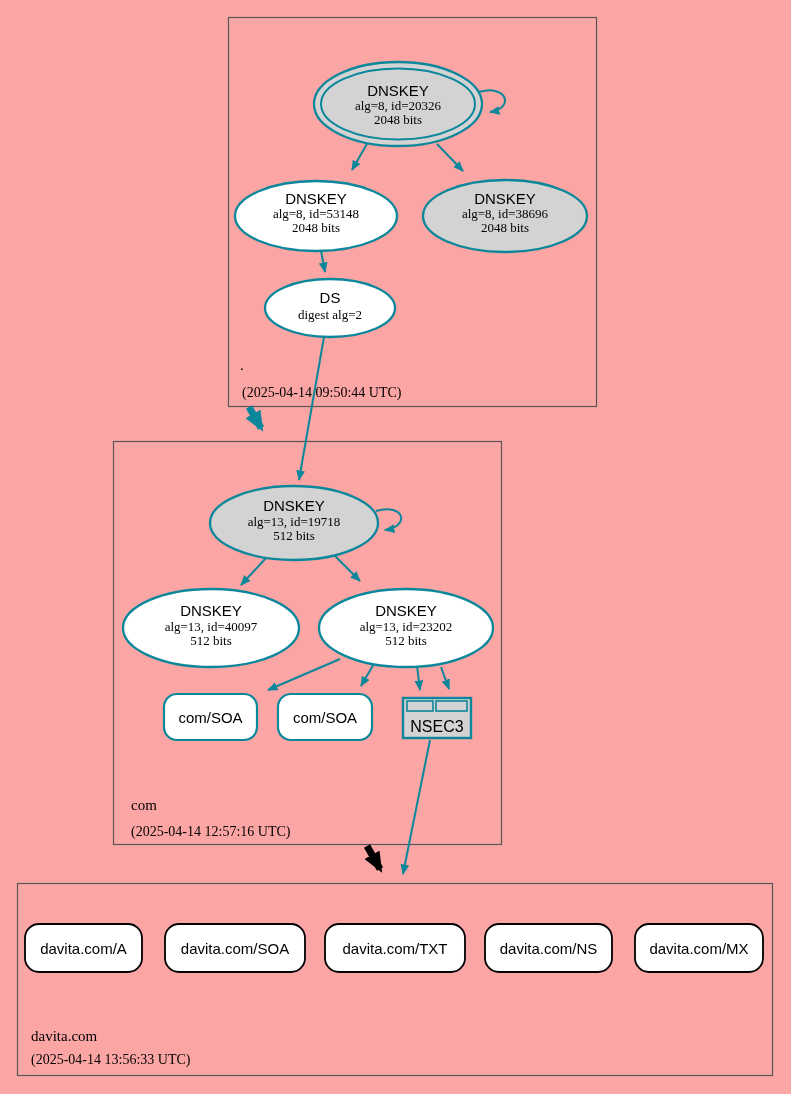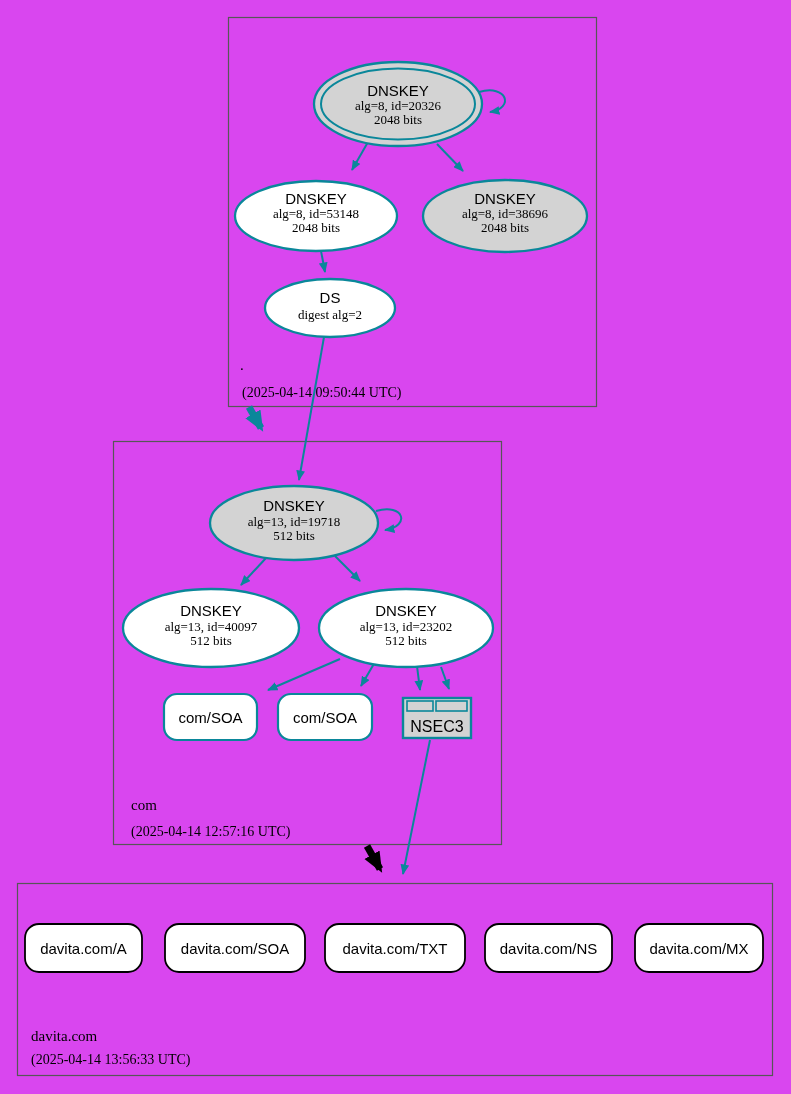--- a/index.html
+++ b/index.html
@@ -1,16 +1,16 @@
 <!DOCTYPE html>
 <html><head>
 <meta charset="utf-8">
 <style>
   html,body { margin:0; padding:0; background:#ffffff; }
-  #stage { position:relative; width:791px; height:1094px; background:#d946ef; }
+  #stage { position:relative; width:791px; height:1094px; background:#fca5a5; }
   svg { display:block; }
   .zone-box { fill:none; stroke:#575757; stroke-width:1.2; }
   .edge { stroke:#0a879a; stroke-width:2; fill:none; }
   .edge-thick-teal { stroke:#0a879a; stroke-width:7; fill:none; }
   .edge-thick-black { stroke:#000000; stroke-width:7; fill:none; }
   .ell-gray { fill:#d3d3d3; stroke:#0a879a; stroke-width:2.3; }
   .ell-white { fill:#ffffff; stroke:#0a879a; stroke-width:2.3; }
   .ell-inner { fill:none; stroke:#0a879a; stroke-width:2; }
   .rr-teal { fill:#ffffff; stroke:#0a879a; stroke-width:2.2; }
   .rr-black { fill:#ffffff; stroke:#000000; stroke-width:1.8; }

